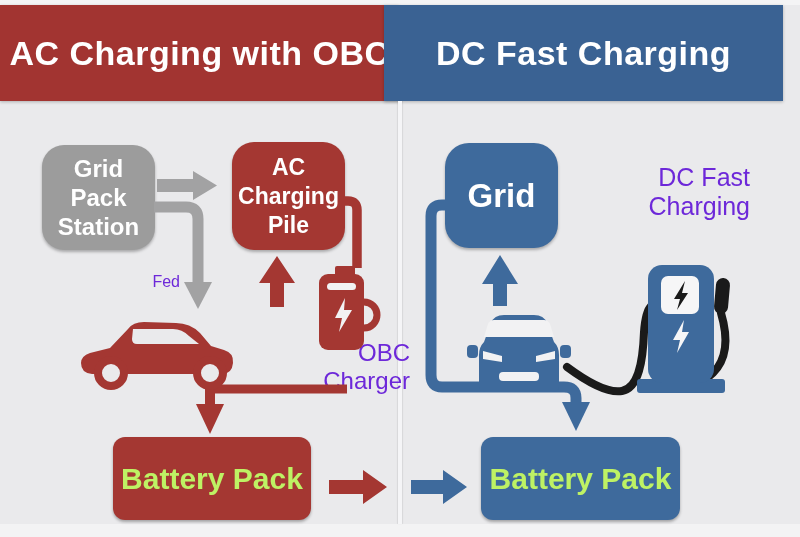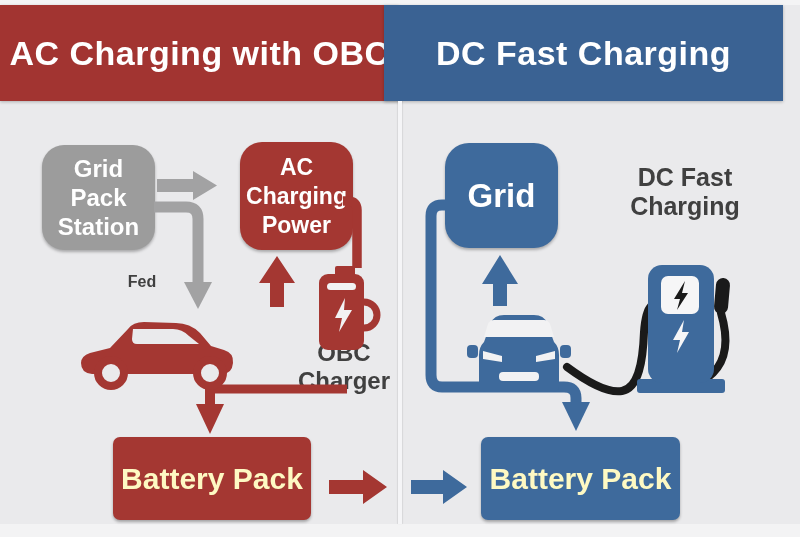--- a/index.html
+++ b/index.html
@@ -10,27 +10,27 @@
   .hdr{position:absolute;top:5px;height:96px;display:flex;align-items:center;justify-content:center;
        color:#fff;font-weight:bold;font-size:34px;letter-spacing:.5px;box-shadow:0 1px 3px rgba(0,0,0,.25);}
   .hdr-left{left:0;width:399px;background:#a23431;}
   .hdr-right{left:384px;width:399px;background:#3a6293;}
   .divider{position:absolute;left:398px;top:101px;width:4px;height:423px;background:#f5f5f7;
            box-shadow:1px 0 1px rgba(0,0,0,.08), -1px 0 1px rgba(0,0,0,.08);}
   .box{position:absolute;display:flex;flex-direction:column;align-items:center;justify-content:center;
        color:#fff;font-weight:bold;text-align:center;box-shadow:0 2px 3px rgba(0,0,0,.28);}
   .rounded{border-radius:22px;}
   .gray-box{left:42px;top:145px;width:113px;height:105px;background:#9c9c9c;font-size:24px;line-height:29px;}
-  .pile-box{left:240px;top:142px;width:113px;height:108px;background:#a43732;font-size:23px;line-height:29px;}
+  .pile-box{left:232px;top:142px;width:113px;height:108px;background:#a43732;font-size:23px;line-height:29px;}
   .grid-box{left:445px;top:143px;width:113px;height:105px;background:#3e6a9c;font-size:33px;border-radius:24px;}
   .bp{position:absolute;top:437px;height:83px;display:flex;align-items:center;justify-content:center;
-      color:#fef9c3;font-weight:bold;font-size:30px;border-radius:7px;box-shadow:0 2px 3px rgba(0,0,0,.3);}
+      color:#bef264;font-weight:bold;font-size:30px;border-radius:12px;box-shadow:0 2px 3px rgba(0,0,0,.3);}
   .bp-left{left:113px;width:198px;background:#a43732;}
   .bp-right{left:481px;width:199px;background:#3e6a9c;}
-  .lbl{position:absolute;color:#404040;font-weight:bold;text-align:center;}
+  .lbl{position:absolute;color:#6d28d9;font-weight:normal;text-align:right;}
   .fed{left:104px;top:273px;width:76px;font-size:16px;}
   .obc{left:278px;top:339px;width:132px;font-size:24px;line-height:27.5px;}
   .station-lbl{left:620px;top:163px;width:130px;font-size:25px;line-height:28.5px;}
   svg.layer{position:absolute;left:0;top:0;z-index:3;pointer-events:none;}
   .zboxes{position:absolute;z-index:2;}
 </style>
 </head>
 <body>
 
 <div id="stage">
@@ -49,21 +49,21 @@
 
   <div class="zboxes">
     <div class="box rounded gray-box">
       <span>Grid</span>
       <span>Pack</span>
       <span>Station</span>
     </div>
     <div class="box rounded pile-box">
       <span>AC</span>
       <span>Charging</span>
-      <span>Power</span>
+      <span>Pile</span>
     </div>
     <div class="box grid-box">
       <span>Grid</span>
     </div>
     <div class="bp bp-left">
       <span>Battery Pack</span>
     </div>
     <div class="bp bp-right">
       <span>Battery Pack</span>
     </div>

